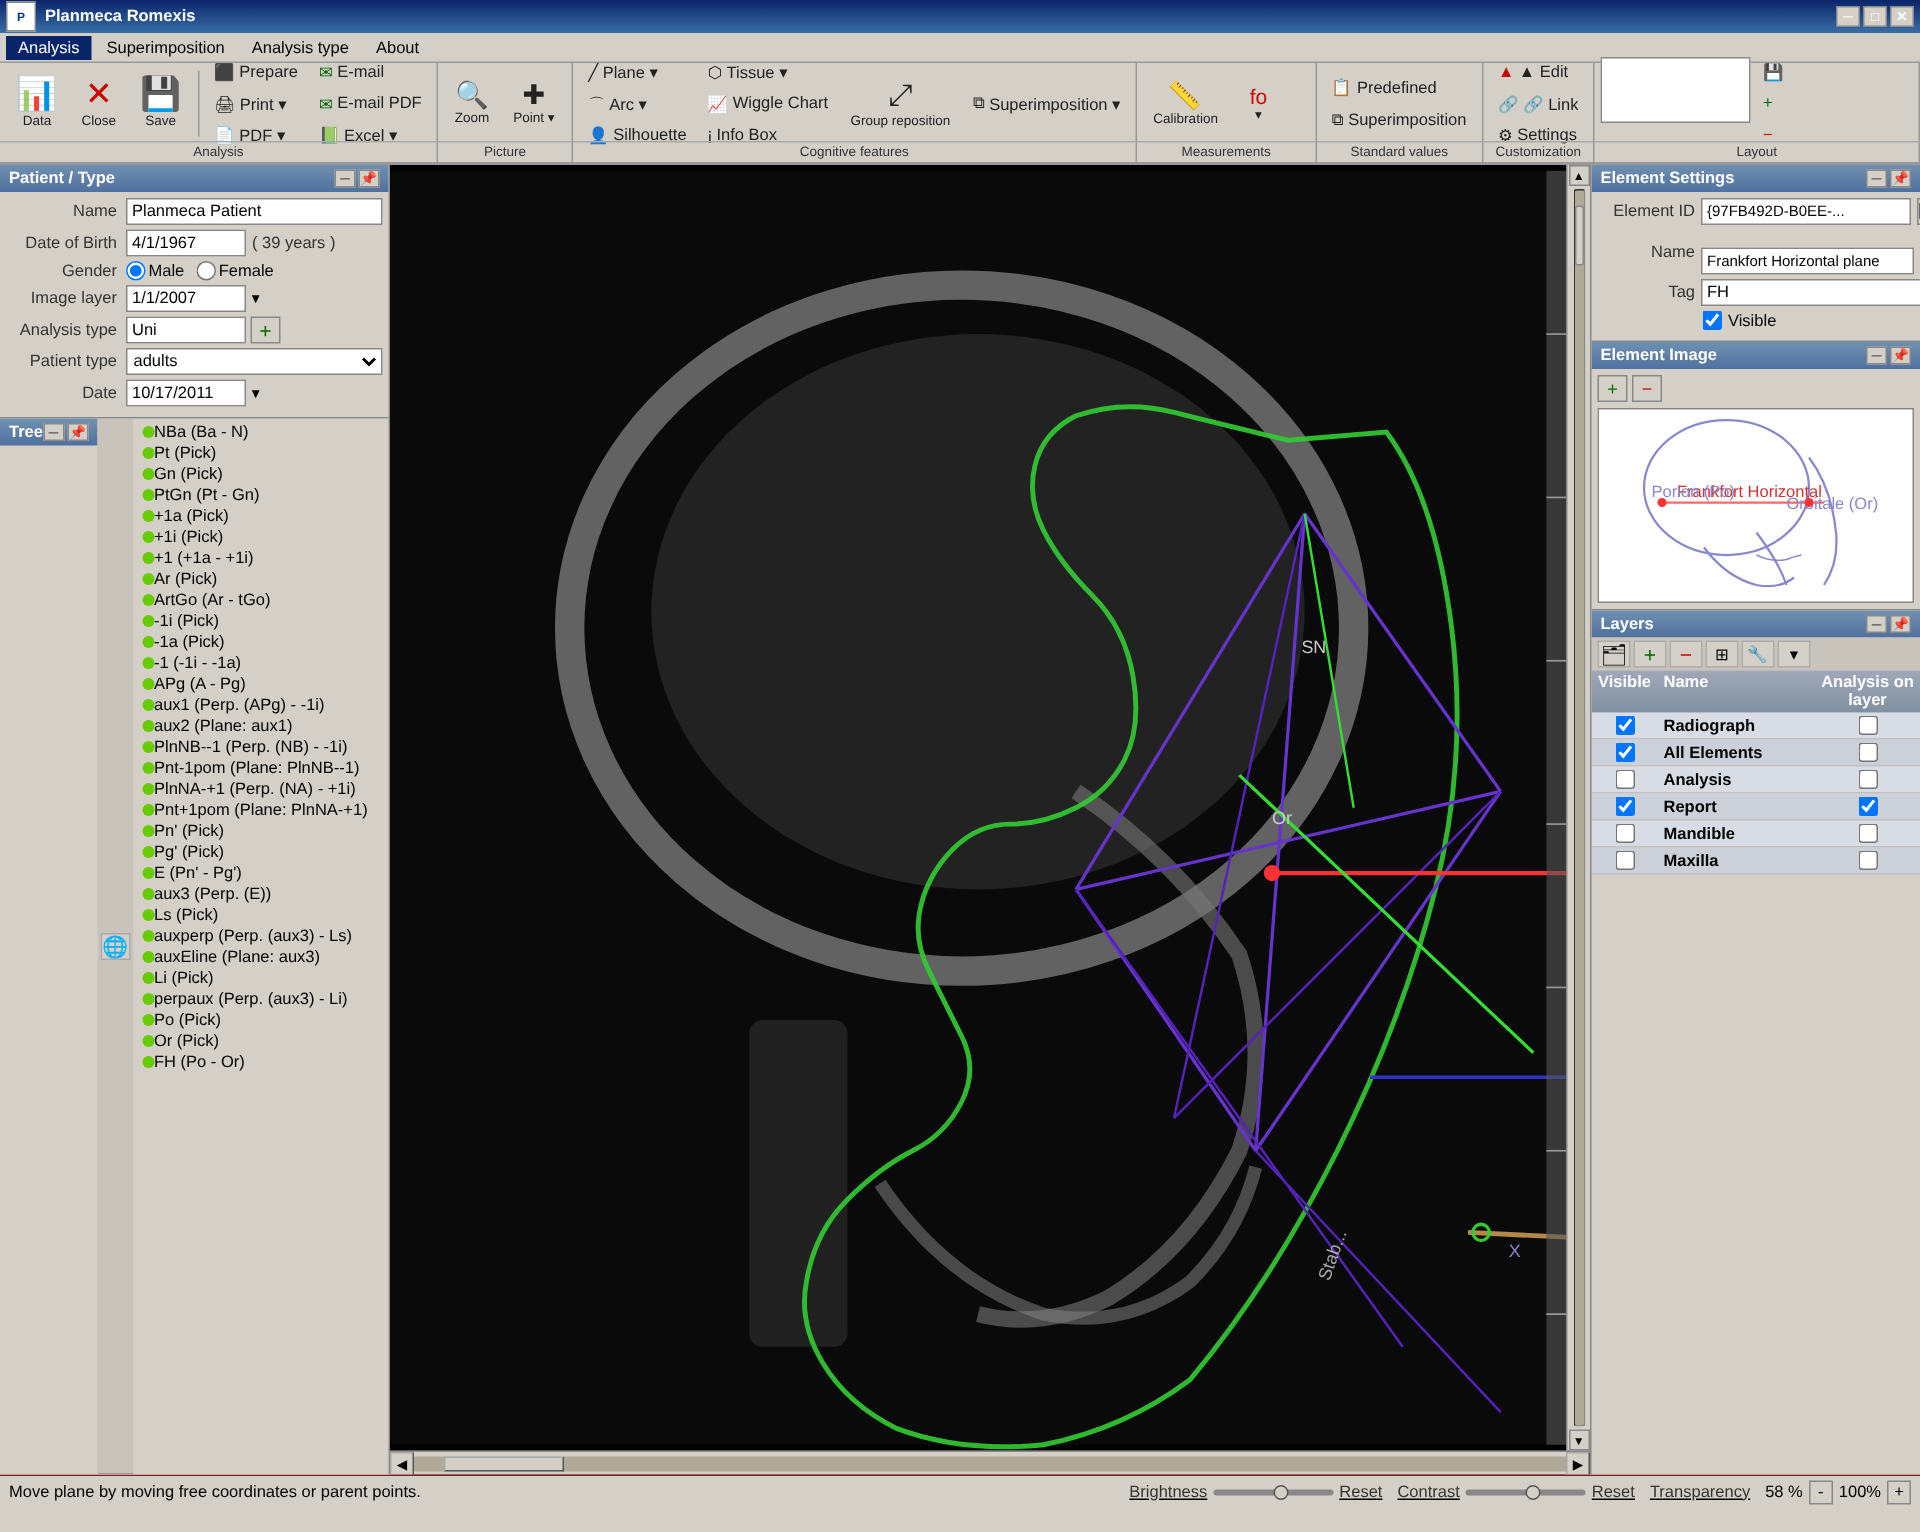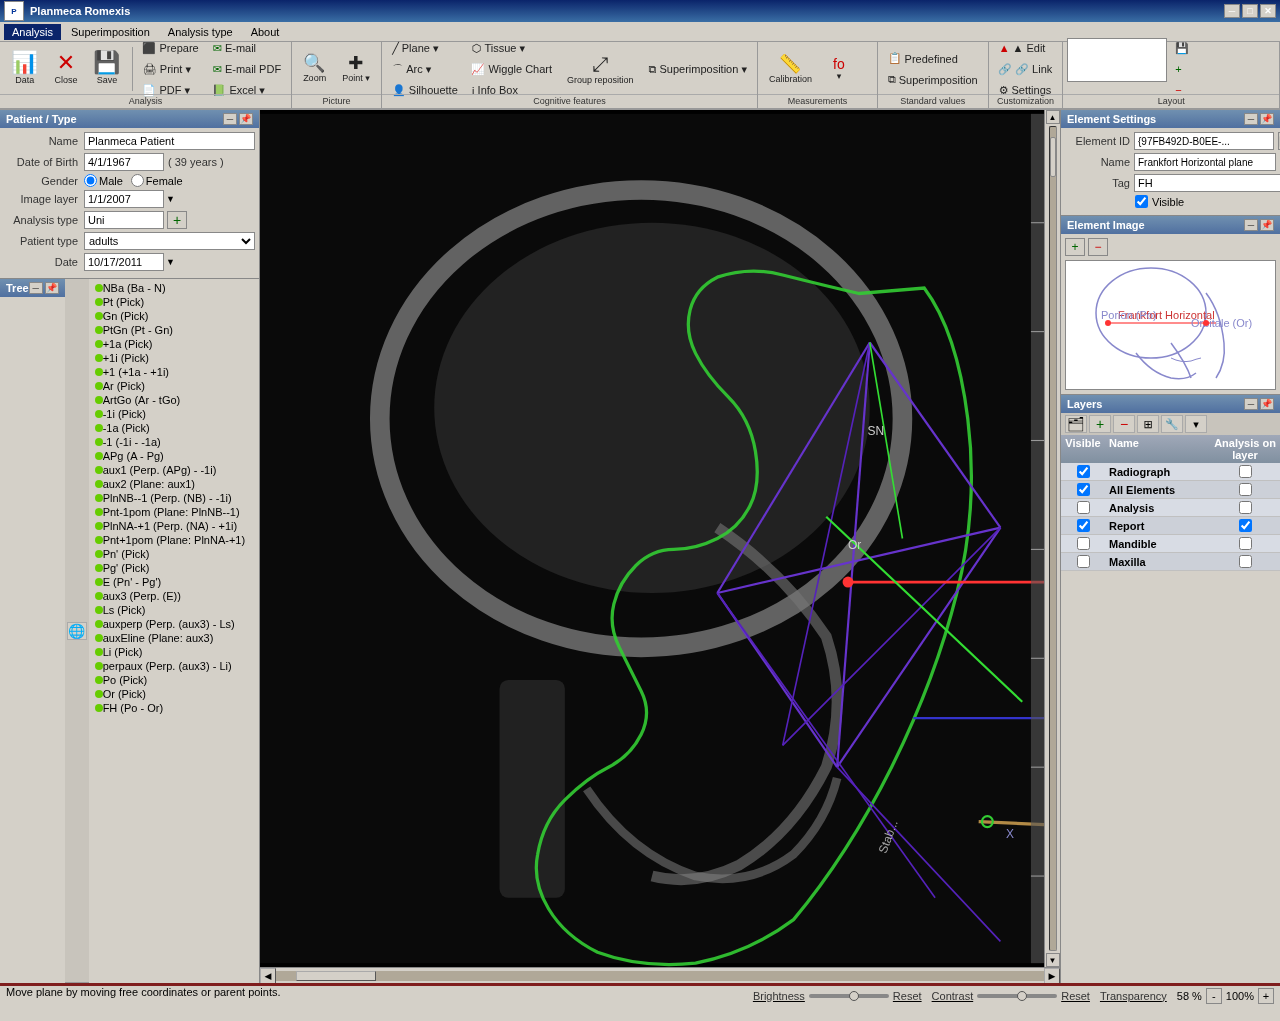--- a/index.html
+++ b/index.html
@@ -54,21 +54,21 @@
     .tree-item { display: flex; align-items: center; gap: 0; padding: 1px 4px; cursor: pointer; font-size: 11px; }
     .tree-item .dot { width: 8px; height: 8px; border-radius: 50%; background: #66cc00; flex-shrink: 0; }
     .tree-toolbar { display: flex; align-items: center; padding: 2px; background: #c8c4bc; border-bottom: 1px solid #999; }
     .tree-icon-btn { width: 20px; height: 18px; display: flex; align-items: center; justify-content: center; cursor: pointer; background: #d4d0c8; border: 1px solid #aaa; font-size: 11px; }
     
     
     .center-panel { flex: 1; background: #1a1a1a; position: relative; overflow: hidden; display: flex; flex-direction: column; }
     .xray-container { flex: 1; background: #000; position: relative; overflow: hidden; }
     
     
-    .status-bar { height: 22px; background: #d4d0c8; border-top: 3px solid #7f1d1d; display: flex; padding: 0 6px; gap: 10px; font-size: 11px; }
+    .status-bar { height: 22px; background: #d4d0c8; border-top: 1px solid #7f1d1d; display: flex; align-items: center; padding: 0 6px; gap: 10px; font-size: 11px; }
     .status-text { flex: 1; }
     .status-slider-group { display: flex; align-items: center; gap: 4px; text-decoration: underline; }
     .status-slider { width: 80px; height: 4px; background: #888; border-radius: 2px; position: relative; cursor: pointer; }
     .status-slider-thumb { width: 10px; height: 10px; background: #d4d0c8; border: 1px solid #555; border-radius: 50%; position: absolute; top: -3px; left: 40px; }
     .status-label { font-size: 11px; color: #333; }
     .zoom-controls { display: flex; align-items: center; gap: 4px; }
     .zoom-btn { width: 16px; height: 16px; background: #d4d0c8; border: 1px solid #888; display: flex; align-items: center; justify-content: center; cursor: pointer; font-size: 11px; }
     
     
     .right-panel { width: 220px; background: #d4d0c8; border-left: 1px solid #888; display: flex; flex-direction: column; overflow: hidden; }
@@ -609,21 +609,21 @@
         </div>
       </div>
       <div class="element-settings">
         <div class="es-row">
           <div class="es-label">Element ID</div>
           <input class="es-input" type="text" style="font-size: 10px;" value="{97FB492D-B0EE-...">
           <div class="save-btn">💾</div>
         </div>
         <div class="es-row">
           <div class="es-label">Name</div>
-          <input class="es-input" type="text" style="font-size: 10px;" value="Frankfort Horizontal plane">
+          <input class="es-input" type="text" style="font-size: 10px; margin-top: 12px;" value="Frankfort Horizontal plane">
         </div>
         <div class="es-row">
           <div class="es-label">Tag</div>
           <input class="es-input" type="text" value="FH" style="">
         </div>
         <div class="checkbox-row">
           <input type="checkbox" checked="" style="">
           <span>Visible</span>
         </div>
       </div>

